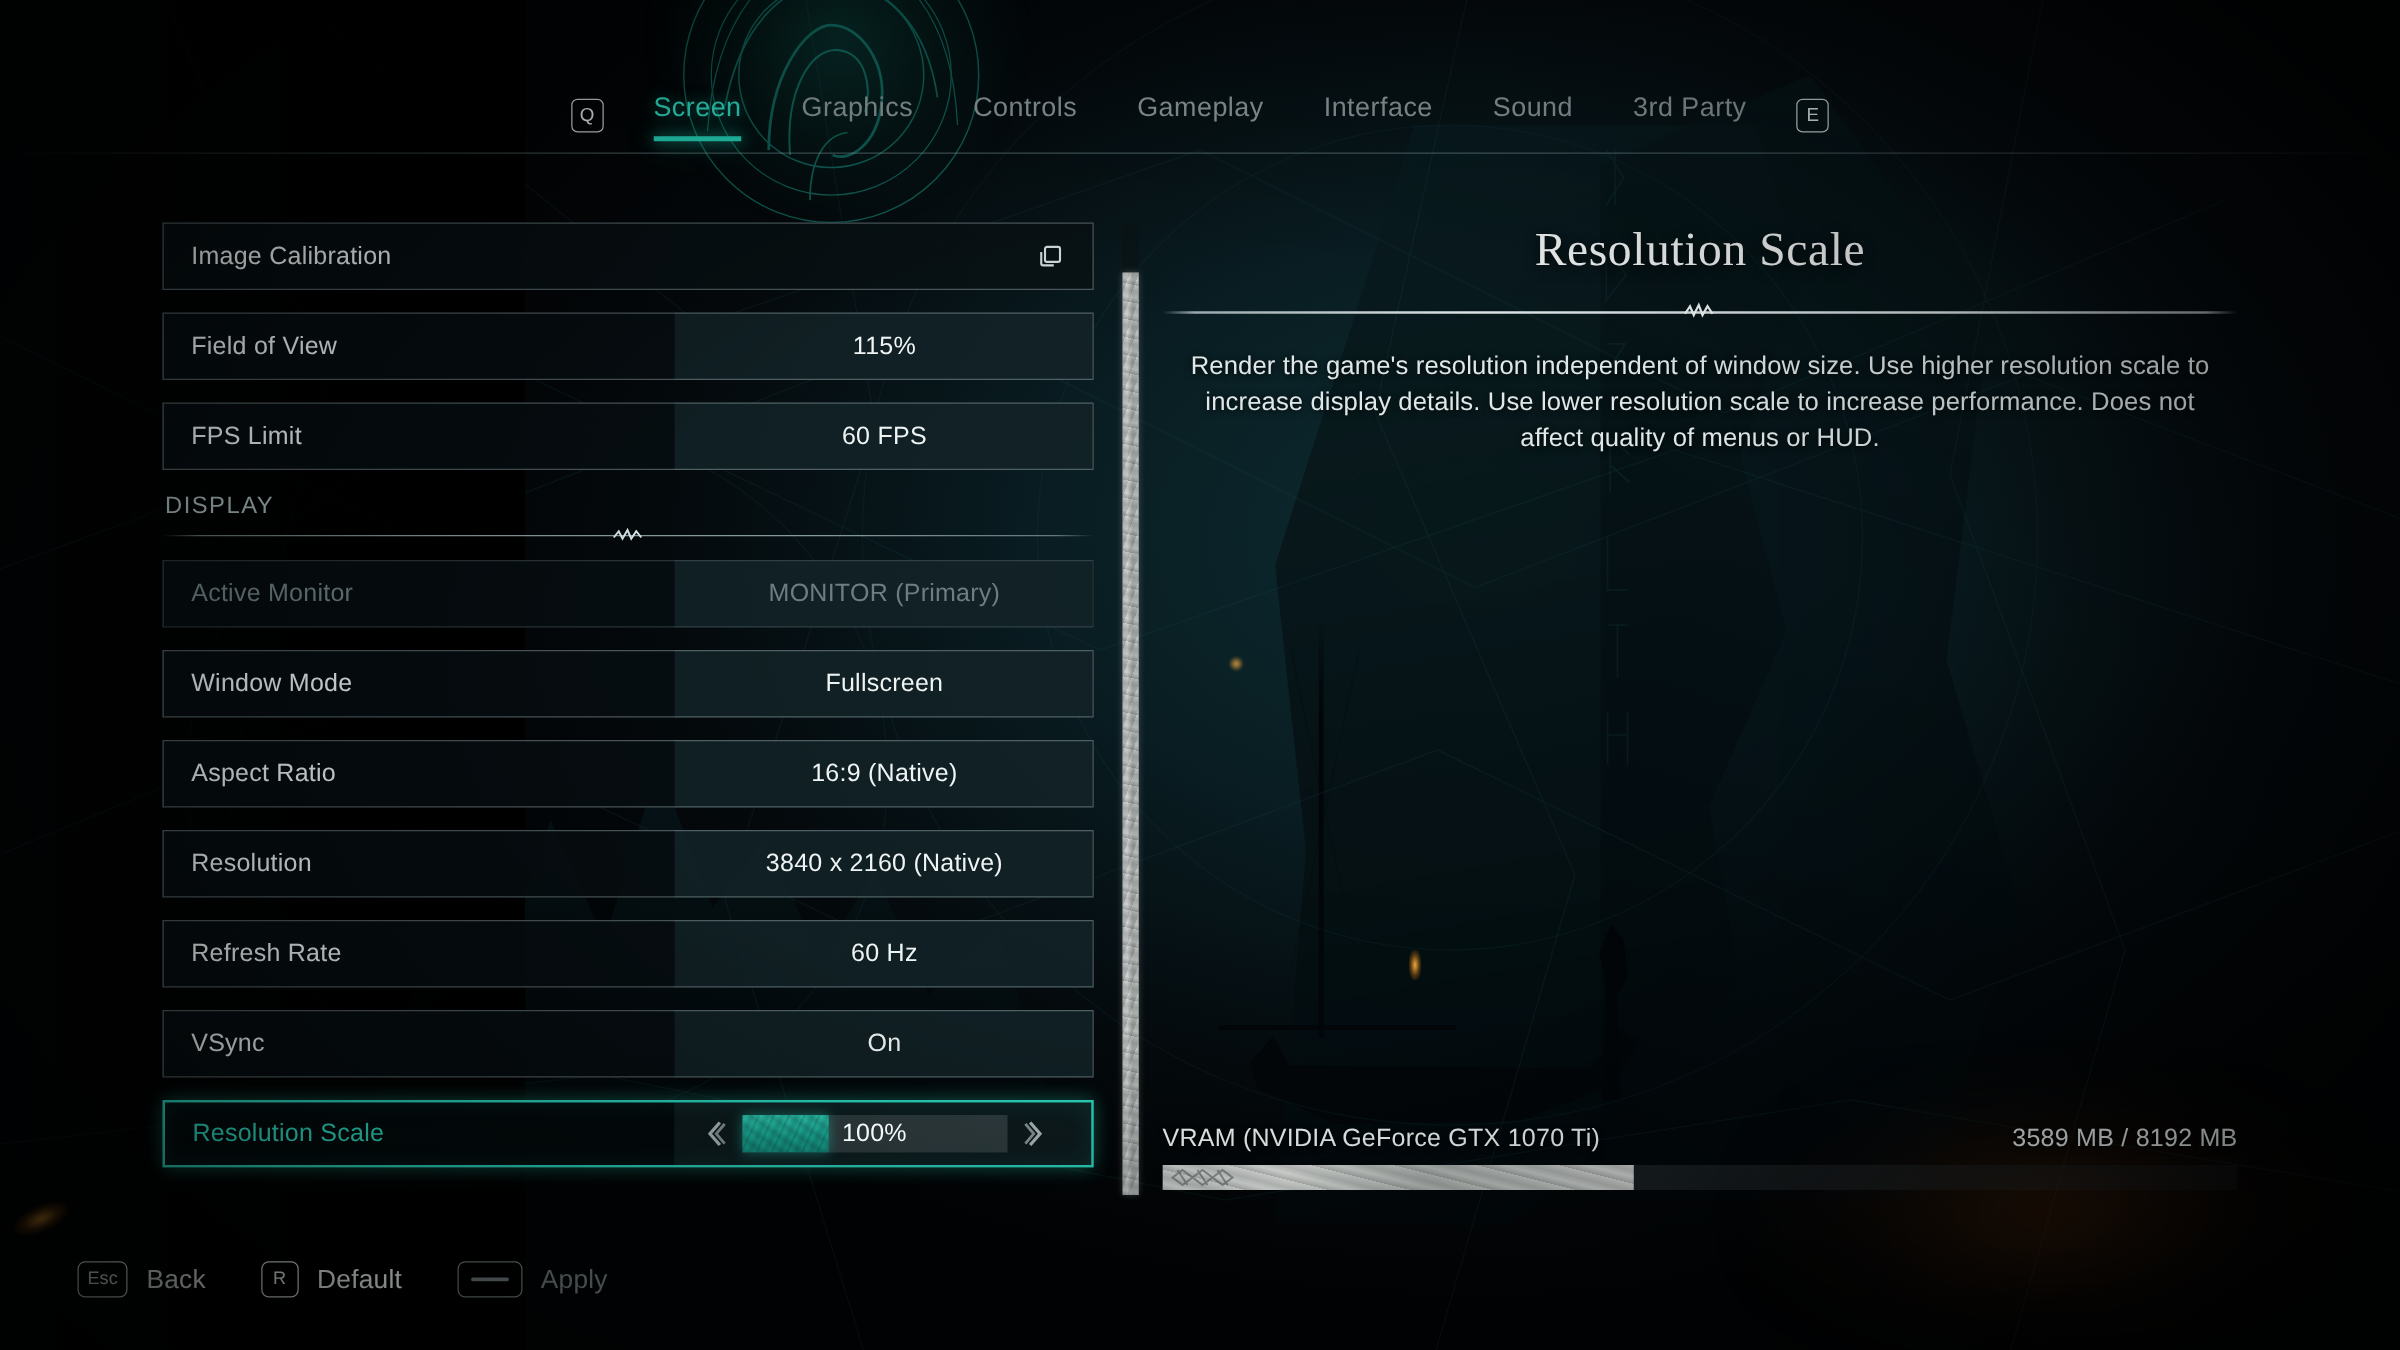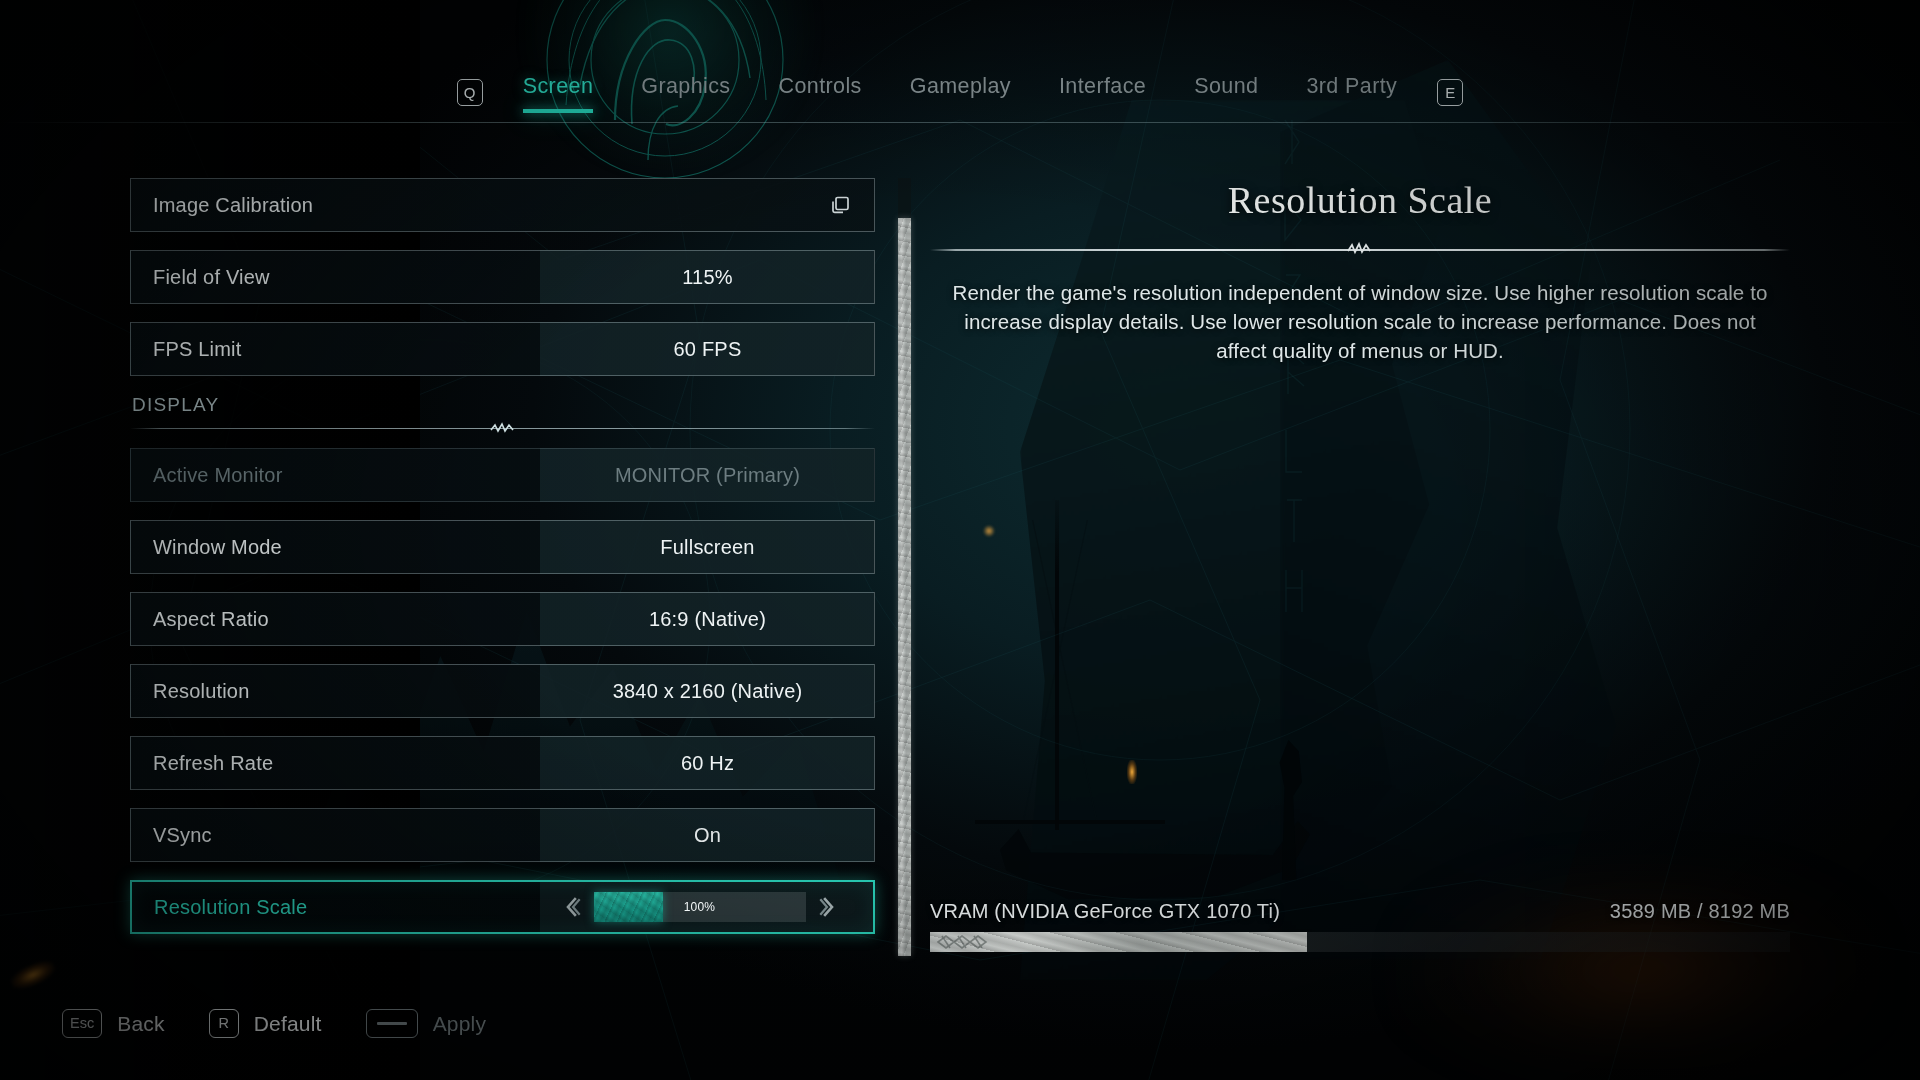--- a/index.html
+++ b/index.html
@@ -225,21 +225,21 @@
   .slider-fill {
     position: absolute; left: 0; top: 0; bottom: 0; width: 33%;
     background:
       repeating-linear-gradient(115deg, rgba(0,0,0,.20) 0px, rgba(0,0,0,0) 3px, rgba(0,0,0,.14) 7px, rgba(0,0,0,0) 11px),
       repeating-linear-gradient(35deg, rgba(0,0,0,.16) 0px, rgba(0,0,0,0) 5px, rgba(0,0,0,.10) 9px),
       linear-gradient(180deg, #2fd6bd 0%, #1cb7a2 55%, #169c8b 100%);
     box-shadow: 0 0 10px rgba(42,214,190,.5);
   }
   .slider-value {
     position: relative; z-index: 2;
-    color: #f2f7f8; font-size: 12px; letter-spacing: .2px;
+    color: #f2f7f8; font-size: 20px; letter-spacing: .2px;
   }
 
   
   .section {
     margin: 6px 0 14px 0;
   }
   .section-title {
     color: #9fb0b3; font-size: 19px; letter-spacing: 1.2px;
     padding-left: 2px; margin-bottom: 8px;
   }

